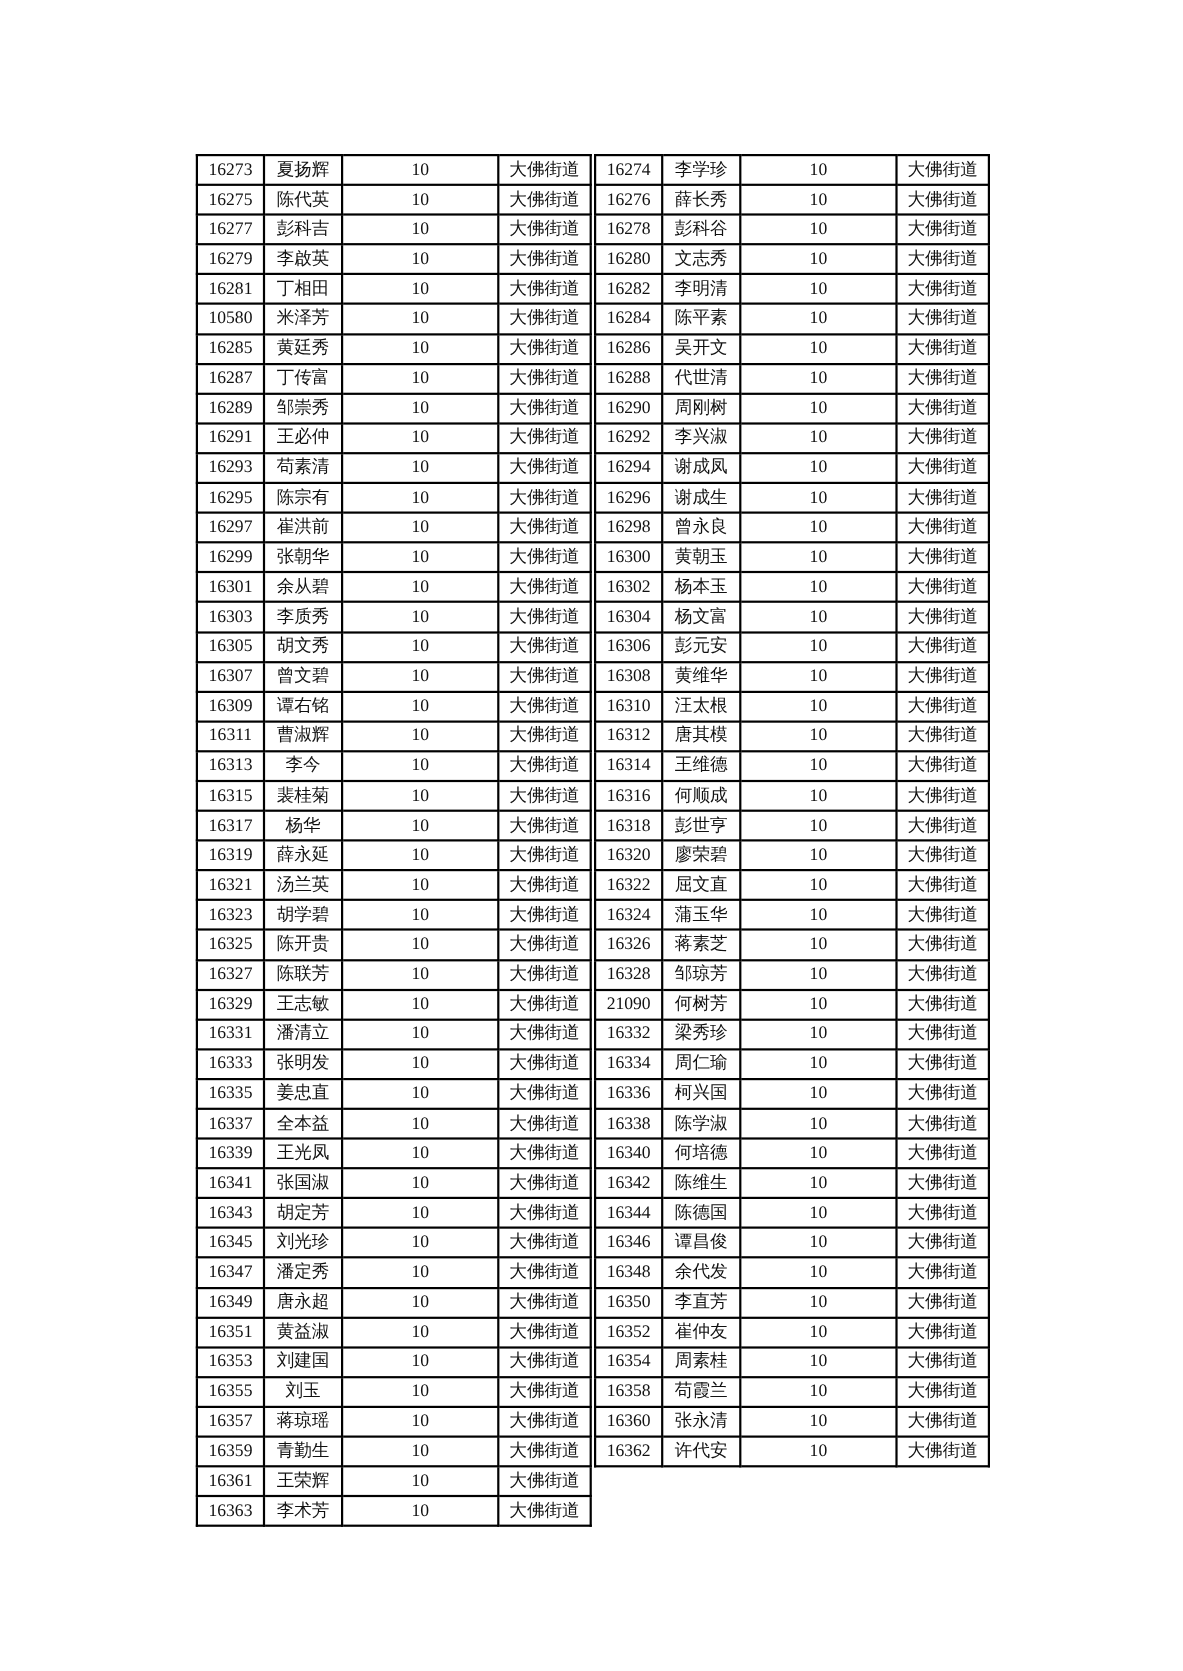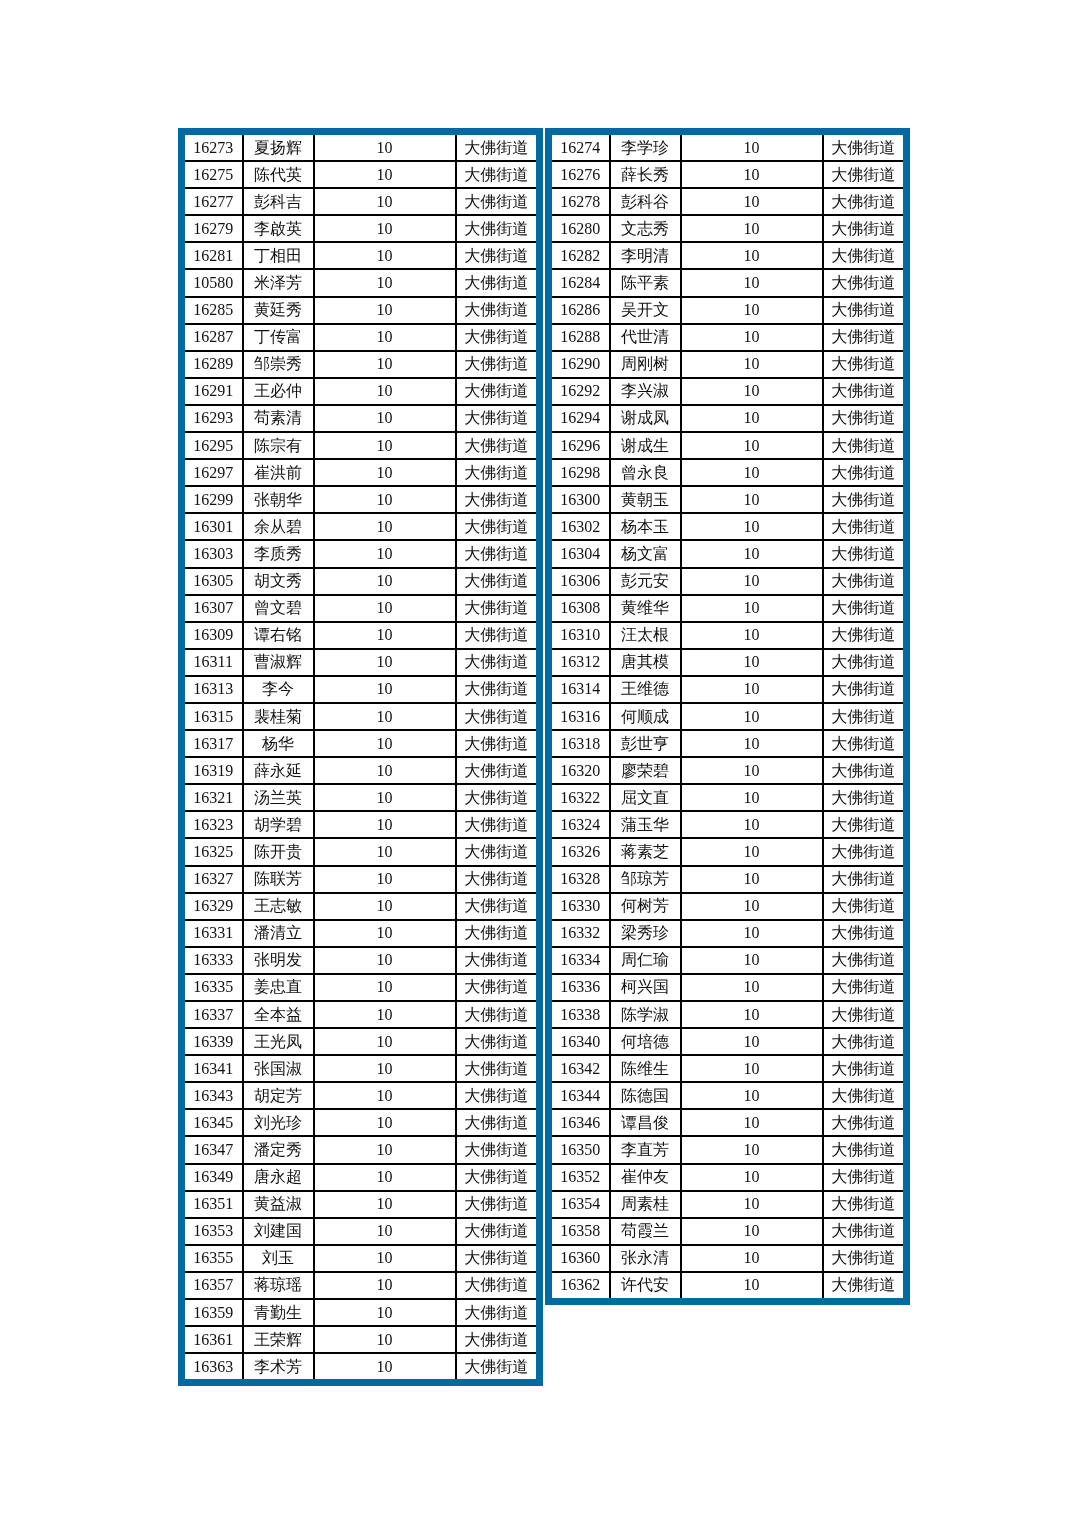--- a/index.html
+++ b/index.html
@@ -17,21 +17,22 @@
   .sheet {
     position: absolute;
     left: 178px;
     top: 128px;
     display: flex;
     align-items: flex-start;
   }
   table.roster {
     border-collapse: collapse;
     table-layout: fixed;
-    border: 7px solid #0369a1;
+    border: 2px solid #0369a1;
+    margin-top: 12px;
   }
   table.roster.half-left {
     margin-right: 2px; 
   }
   table.roster td {
     border: 2px solid #000000;
     padding: 0;
     height: 25.1px;
     text-align: center;
     vertical-align: middle;
@@ -505,21 +506,21 @@
           <td>10</td>
           <td>大佛街道</td>
         </tr>
         <tr>
           <td>16328</td>
           <td>邹琼芳</td>
           <td>10</td>
           <td>大佛街道</td>
         </tr>
         <tr>
-          <td>16330</td>
+          <td>21090</td>
           <td>何树芳</td>
           <td>10</td>
           <td>大佛街道</td>
         </tr>
         <tr>
           <td>16332</td>
           <td>梁秀珍</td>
           <td>10</td>
           <td>大佛街道</td>
         </tr>
@@ -555,20 +556,26 @@
         </tr>
         <tr>
           <td>16344</td>
           <td>陈德国</td>
           <td>10</td>
           <td>大佛街道</td>
         </tr>
         <tr>
           <td>16346</td>
           <td>谭昌俊</td>
+          <td>10</td>
+          <td>大佛街道</td>
+        </tr>
+        <tr>
+          <td>16348</td>
+          <td>余代发</td>
           <td>10</td>
           <td>大佛街道</td>
         </tr>
         <tr>
           <td>16350</td>
           <td>李直芳</td>
           <td>10</td>
           <td>大佛街道</td>
         </tr>
         <tr>

